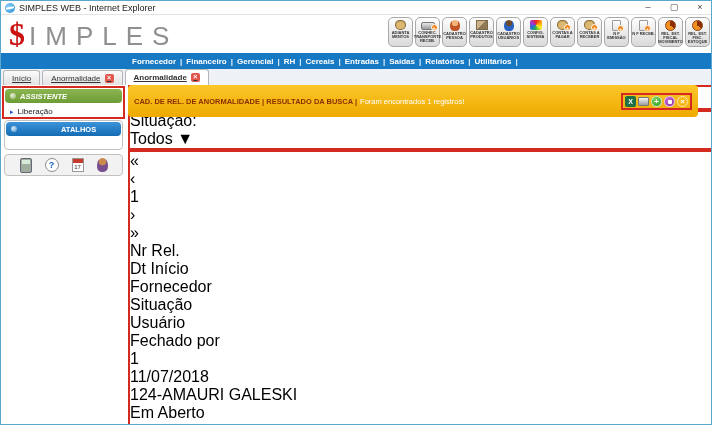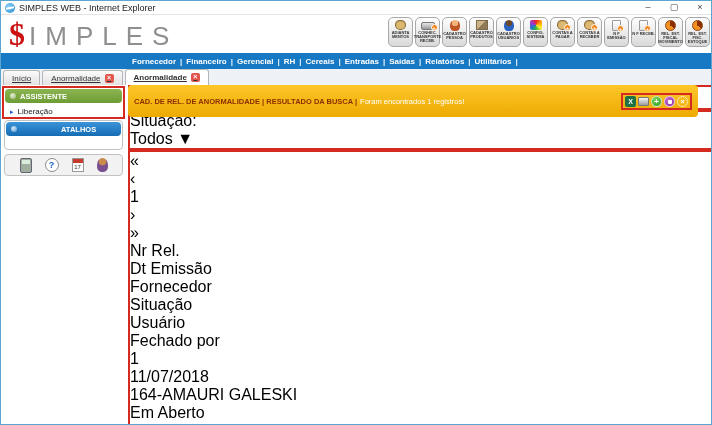--- a/index.html
+++ b/index.html
@@ -38,21 +38,21 @@
   .tabbar{position:absolute;left:0;top:68px;width:712px;height:16px;background:#eef2f6;display:flex;align-items:flex-end;}
   .tab{height:15px;display:flex;align-items:center;gap:4px;padding:0 8px;border:1px solid #b5b5b5;border-bottom:none;border-radius:3px 3px 0 0;background:linear-gradient(#fbfbfb,#e2e2e2);margin-left:2px;font-size:8px;color:#333;text-decoration:underline;}
   .tab.active{background:#fff;height:16px;font-weight:bold;}
   .tab-close{width:9px;height:9px;border-radius:2px;background:#e2574c;color:#fff;font-size:7px;line-height:8px;text-align:center;font-weight:bold;}
   
   .sidebar{position:absolute;left:0;top:84px;width:126px;height:314px;background:#fff;}
   .annot{border:2px solid #d42a20;}
   .side-box-annot{position:absolute;left:1px;top:1px;width:123px;height:33px;}
   .side-head{height:14px;border-radius:4px;color:#fff;font-size:7.5px;font-weight:bold;display:flex;align-items:center;gap:4px;padding:0 5px;margin:1px;}
   .side-head .bullet{width:6px;height:6px;border-radius:50%;background:radial-gradient(circle at 35% 35%,#ffffffcc,#ffffff33);}
-  .head-green{background:linear-gradient(#8cb551,#6d9c35);}
+  .head-green{background:linear-gradient(#8cb551,#6d9c35);font-style:italic;}
   .head-blue{background:linear-gradient(#3c93d8,#146cb4);gap:44px;}
   .side-item{font-size:8px;color:#222;padding:3px 20px 2px 6px;display:flex;gap:4px;align-items:center;}
   .side-item .arr{color:#2255cc;font-size:7px;}
   .side-box{position:absolute;left:3px;width:119px;border:1px solid #c2c2c2;border-radius:4px;background:#fff;}
   .atalhos-box{top:35px;height:30px;}
   .icons-box{top:69px;height:22px;background:#f2f2f2;display:flex;align-items:center;justify-content:space-around;padding:0 8px;}
   
   .sic-calc{width:12px;height:15px;background:#9fae9f;border:1px solid #667;border-radius:2px;position:relative;}
   .sic-calc::before{content:"";position:absolute;left:1px;top:1px;right:1px;height:4px;background:#d9ecd9;}
   .sic-help{width:14px;height:14px;border-radius:50%;background:#fff;border:1px solid #8a8a8a;color:#1b62c8;font-weight:bold;font-size:9px;text-align:center;line-height:13px;}
@@ -280,30 +280,30 @@
     <div class="panel annot">
       <div class="pag">
         <div class="pag-btn">«</div>
         <div class="pag-btn">‹</div>
         <div class="pag-page">1</div>
         <div class="pag-btn">›</div>
         <div class="pag-btn">»</div>
       </div>
       <div class="grid-row thead">
         <div>Nr Rel.</div>
-        <div>Dt Emissão</div>
+        <div>Dt Início</div>
         <div>Fornecedor</div>
         <div>Situação</div>
         <div>Usuário</div>
         <div>Fechado por</div>
       </div>
       <div class="grid-row trow">
         <div>1</div>
         <div>11/07/2018</div>
-        <div>164-AMAURI GALESKI</div>
+        <div>124-AMAURI GALESKI</div>
         <div>Em Aberto</div>
         <div>Freeline</div>
         <div></div>
       </div>
     </div>
   </div>
 
   <div class="statusbar">
     <div class="company">MATRIZ - 76.676.436/0001-67</div>
     <div class="grupo-label">Grupo:</div>

